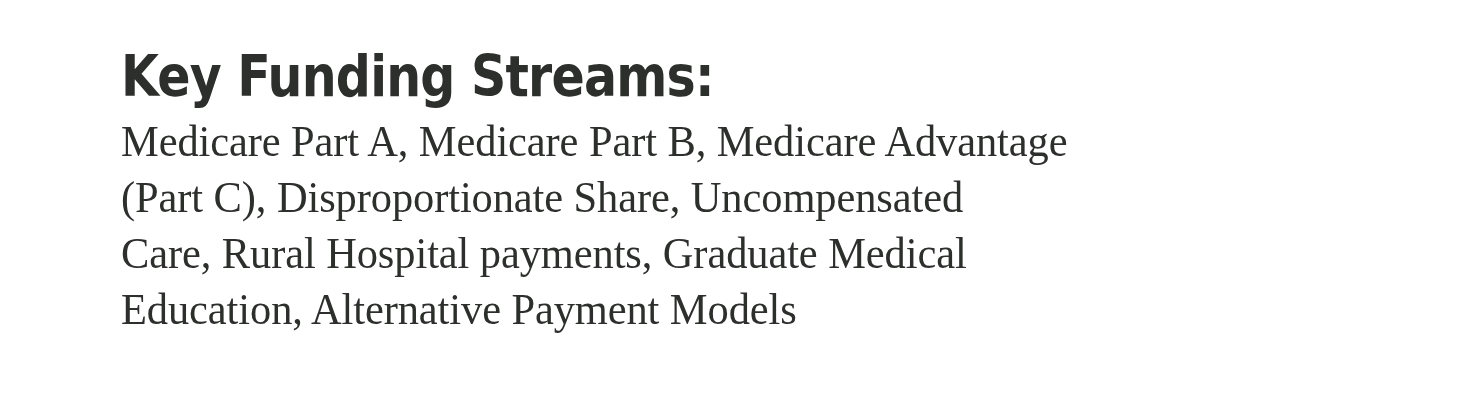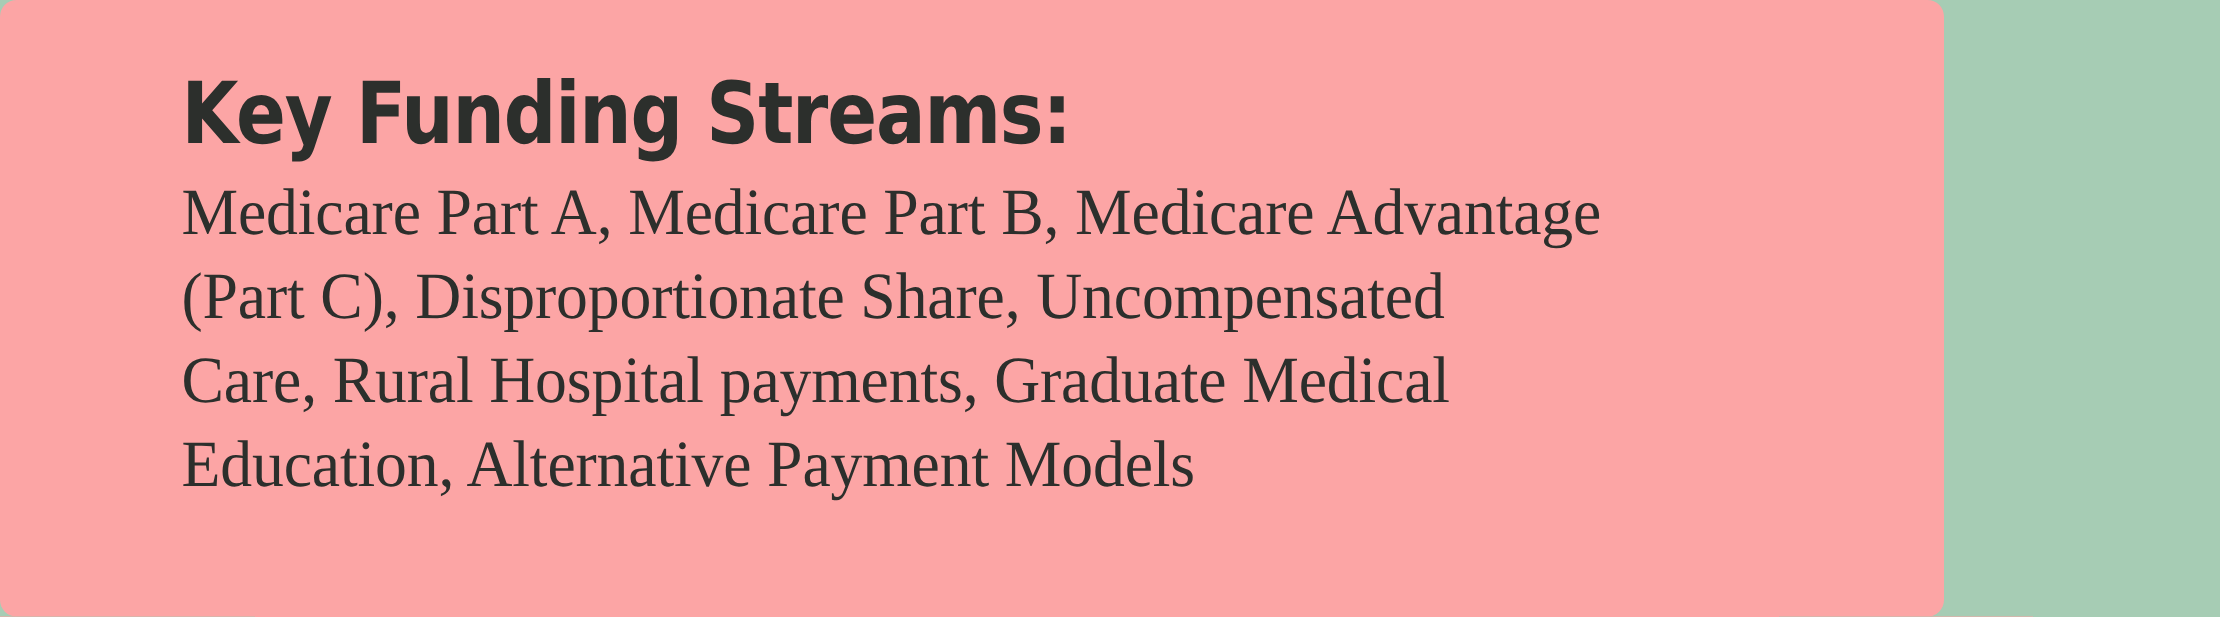--- a/index.html
+++ b/index.html
@@ -13,25 +13,24 @@
     height: 411px;
     overflow: hidden;
     background: #a6ccb4;
     font-family: "Liberation Serif", "DejaVu Serif", serif;
     -webkit-font-smoothing: antialiased;
   }
 
   .callout-card {
     position: relative;
     box-sizing: border-box;
-    width: 1296px;
+    width: 1480px;
     height: 411px;
-    background: #fca5a5;
+    background: #ffffff;
     padding: 0;
-    border-radius: 11px;
   }
 
   .callout-inner {
     position: absolute;
     left: 121px;
     top: 44px;
     width: 1240px;
   }
 
   .callout-heading {

